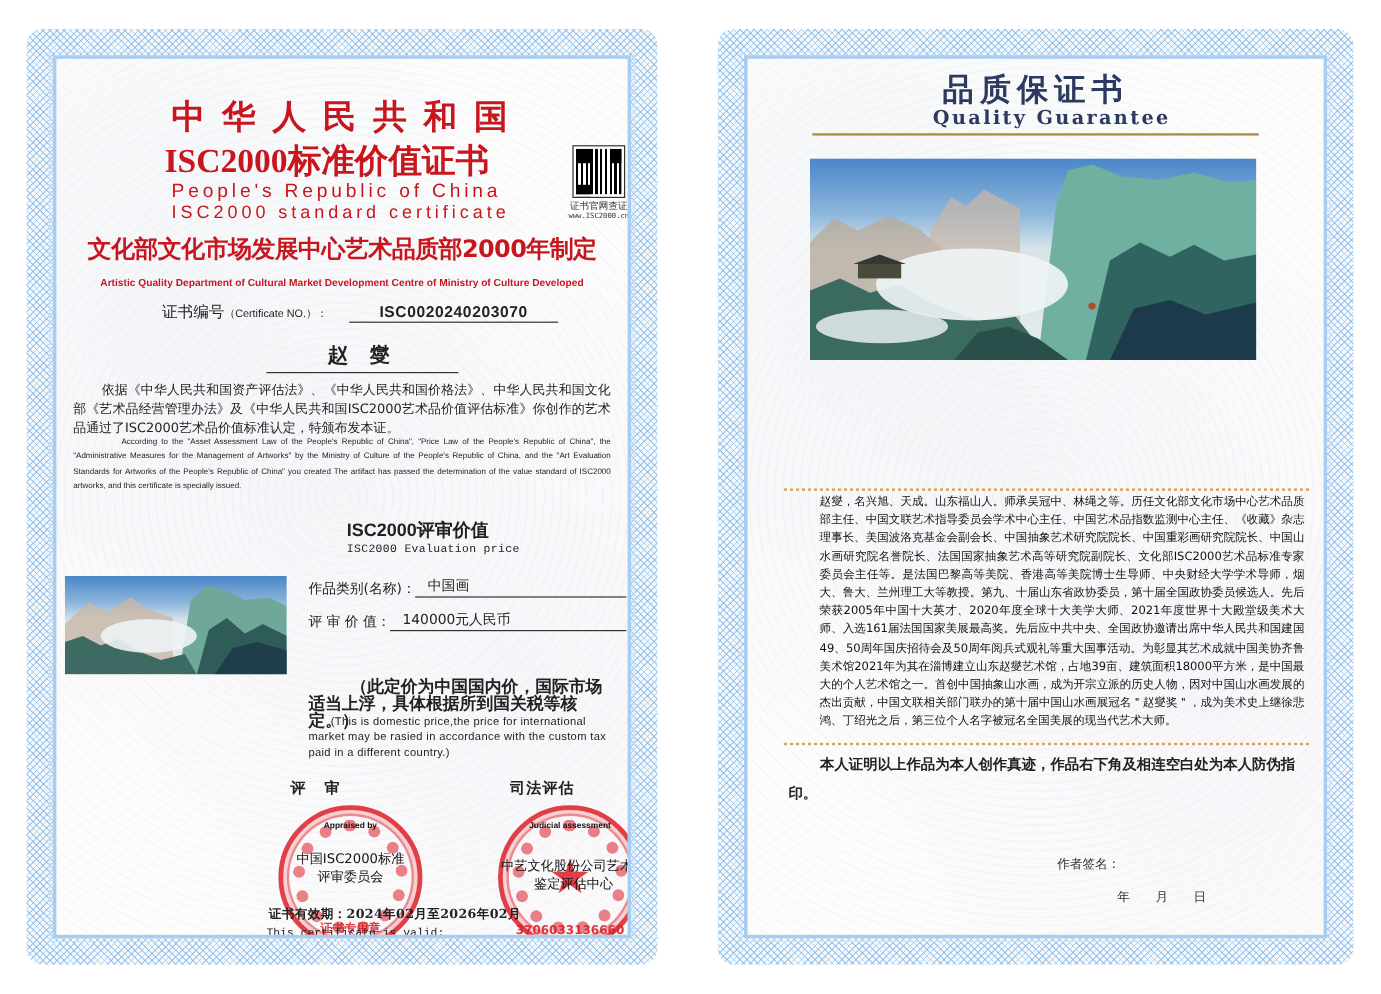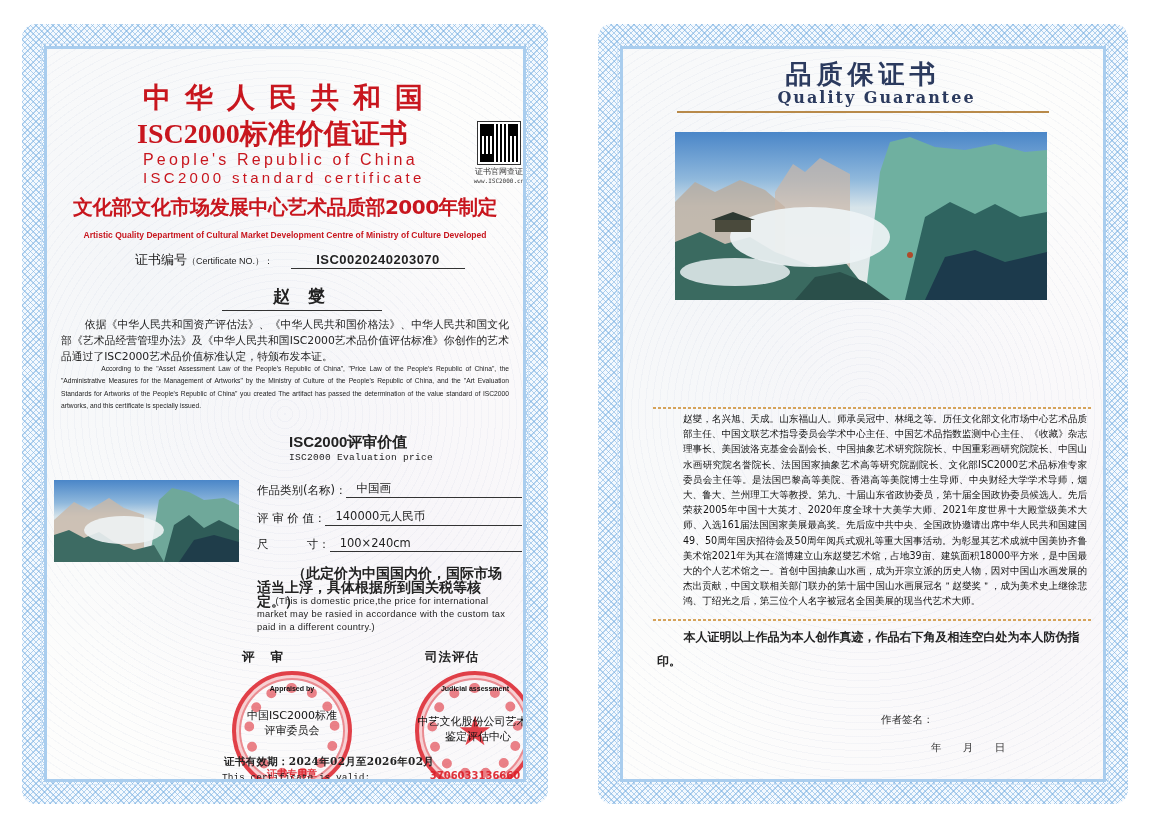--- a/index.html
+++ b/index.html
@@ -283,24 +283,20 @@
       </div>
     </div>
 
     <div class="field-row field-1">
       <span class="field-label">作品类别(名称)：</span>
       <span class="field-value">中国画</span>
     </div>
     <div class="field-row field-2">
       <span class="field-label">评 审 价 值：</span>
       <span class="field-value">140000元人民币</span>
-    </div>
-    <div class="field-row field-3">
-      <span class="field-label">尺　　　 寸：</span>
-      <span class="field-value">100×240cm</span>
     </div>
 
     <div class="note-cn">（此定价为中国国内价，国际市场适当上浮，具体根据所到国关税等核定。）</div>
     <div class="note-en">(This is domestic price,the price for international market may be rasied in accordance with the custom tax paid in a different country.)</div>
 
     <div class="sig-heading sig-heading-1">评审</div>
     <div class="sig-heading sig-heading-2">司法评估</div>
 
     <div class="stamp stamp-1">
       <div class="stamp-ring-text"></div>

